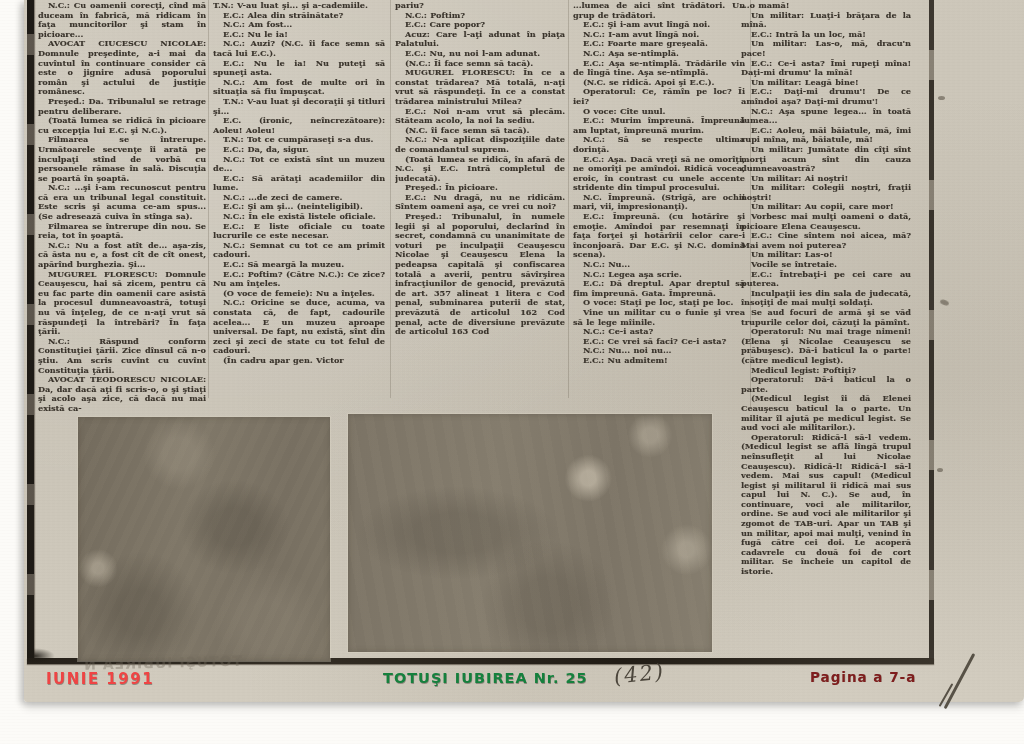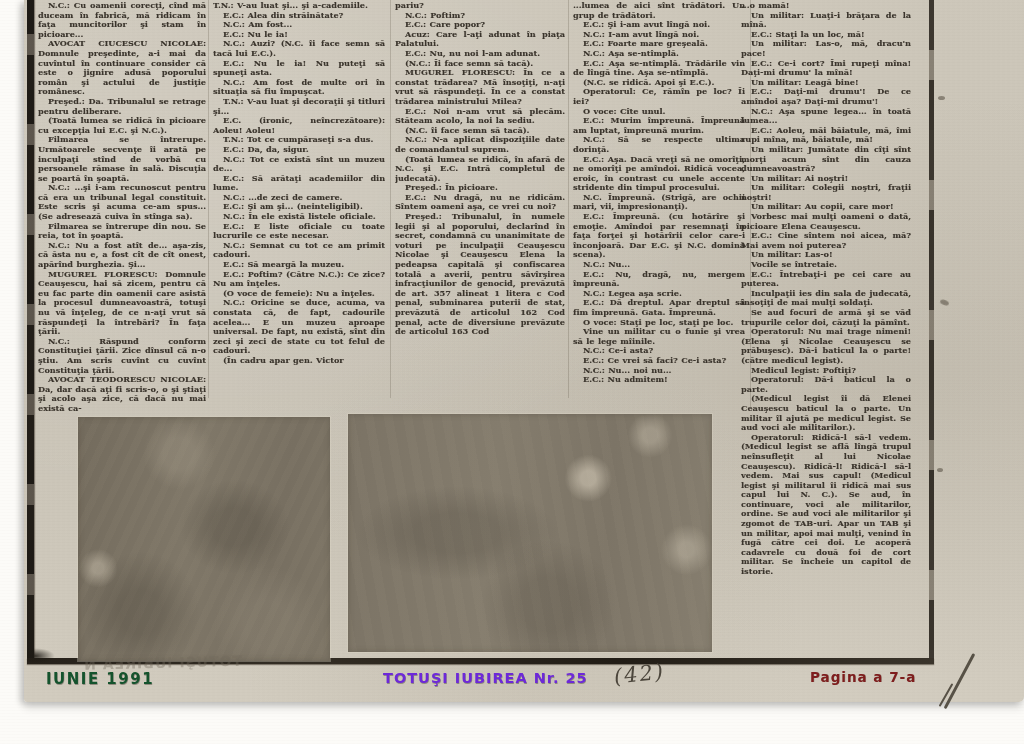--- a/index.html
+++ b/index.html
@@ -82,26 +82,26 @@
       radial-gradient(circle at 83% 9%, rgba(235,226,206,0.3) 0 2%, transparent 6%),
       radial-gradient(circle at 93% 57%, rgba(235,226,206,0.3) 0 2%, transparent 7%),
       radial-gradient(ellipse at 30% 50%, rgba(42,37,30,0.16) 0 12%, transparent 28%),
       radial-gradient(ellipse at 55% 80%, rgba(48,42,34,0.15) 0 10%, transparent 24%),
       repeating-linear-gradient(80deg, rgba(170,160,140,0.07) 0 9px, transparent 9px 19px),
       linear-gradient(95deg,#7b7365,#847c6d 40%,#7c7466 70%,#867e6f);
   }
   
   .footer-date{
     position:absolute;left:46px;top:670px;
-    font:700 15px/18px "DejaVu Sans", sans-serif;color:#14532d;letter-spacing:1.5px;
+    font:700 15px/18px "DejaVu Sans", sans-serif;color:#ef4444;letter-spacing:1.5px;
     text-shadow:0.5px 0.5px 0.6px rgba(50,44,36,0.4);
   }
   .footer-masthead{
     position:absolute;left:383px;top:669px;
-    font:700 14.5px/18px "DejaVu Sans", sans-serif;color:#6d28d9;letter-spacing:1px;
+    font:700 14.5px/18px "DejaVu Sans", sans-serif;color:#15803d;letter-spacing:1px;
     text-shadow:0.5px 0.5px 0.6px rgba(55,48,40,0.4);
     text-align:center;
   }
   .footer-handwritten{
     position:absolute;left:614px;top:662px;
     font:400 21px/24px "DejaVu Serif", serif;font-style:italic;color:#4c463c;
     transform:rotate(-6deg);letter-spacing:2px;
   }
   .footer-page{
     position:absolute;left:810px;top:669px;
@@ -179,21 +179,21 @@
     <p class="para">N.C.: Oricine se duce, acuma, va constata că, de fapt, cadourile acelea... E un muzeu aproape universal. De fapt, nu există, sînt din zeci şi zeci de state cu tot felul de cadouri.</p>
     <p class="para">(În cadru apar gen. Victor</p>
   </div>
 <div class="newsCol col-3 cont-first">
     <p class="para">pariu?</p>
     <p class="para">N.C.: Poftim?</p>
     <p class="para">E.C.: Care popor?</p>
     <p class="para">Acuz: Care l-aţi adunat în piaţa Palatului.</p>
     <p class="para">E.C.: Nu, nu noi l-am adunat.</p>
     <p class="para">(N.C.: Îi face semn să tacă).</p>
-    <p class="para">MUGUREL FLORESCU: În ce a constat trădarea? Mă însoţiţi, n-aţi vrut să răspundeţi. În ce a constat trădarea ministrului Milea?</p>
+    <p class="para">MUGUREL FLORESCU: În ce a constat trădarea? Mă totală, n-aţi vrut să răspundeţi. În ce a constat trădarea ministrului Milea?</p>
     <p class="para">E.C.: Noi n-am vrut să plecăm. Stăteam acolo, la noi la sediu.</p>
     <p class="para">(N.C. îi face semn să tacă).</p>
     <p class="para">N.C.: N-a aplicat dispoziţiile date de comandantul suprem.</p>
     <p class="para">(Toată lumea se ridică, în afară de N.C. şi E.C. Intră completul de judecată).</p>
     <p class="para">Preşed.: În picioare.</p>
     <p class="para">E.C.: Nu dragă, nu ne ridicăm. Sîntem oameni aşa, ce vrei cu noi?</p>
     <p class="para">Preşed.: Tribunalul, în numele legii şi al poporului, declarînd în secret, condamnă cu unanimitate de voturi pe inculpaţii Ceauşescu Nicolae şi Ceauşescu Elena la pedeapsa capitală şi confiscarea totală a averii, pentru săvîrşirea infracţiunilor de genocid, prevăzută de art. 357 alineat 1 litera c Cod penal, subminarea puterii de stat, prevăzută de articolul 162 Cod penal, acte de diversiune prevăzute de articolul 163 Cod</p>
   </div>
 <div class="newsCol col-4 cont-first">
     <p class="para">...lumea de aici sînt trădători. Un grup de trădători.</p>
@@ -204,36 +204,35 @@
     <p class="para">E.C.: Aşa se-ntîmplă. Trădările vin de lîngă tine. Aşa se-ntîmplă.</p>
     <p class="para">(N.C. se ridică. Apoi şi E.C.).</p>
     <p class="para">Operatorul: Ce, rămîn pe loc? Îi iei?</p>
     <p class="para">O voce: Cîte unul.</p>
     <p class="para">E.C.: Murim împreună. Împreună am luptat, împreună murim.</p>
     <p class="para">N.C.: Să se respecte ultima dorinţă.</p>
     <p class="para">E.C.: Aşa. Dacă vreţi să ne omorîţi, ne omorîţi pe amîndoi. Ridică vocea, eroic, în contrast cu unele accente stridente din timpul procesului.</p>
     <p class="para">N.C. Împreună. (Strigă, are ochii mari, vii, impresionanţi).</p>
     <p class="para">E.C.: Împreună. (cu hotărîre şi emoţie. Amîndoi par resemnaţi în faţa forţei şi hotărîrii celor care-i înconjoară. Dar E.C. şi N.C. domină scena).</p>
     <p class="para">N.C.: Nu...</p>
-    <p class="para">E.C.: Nu, dragă, nu, mergem împreună.</p>
     <p class="para">N.C.: Legea aşa scrie.</p>
     <p class="para">E.C.: Dă dreptul. Apar dreptul să fim împreună. Gata. Împreună.</p>
     <p class="para">O voce: Staţi pe loc, staţi pe loc.</p>
     <p class="para">Vine un militar cu o funie şi vrea să le lege mîinile.</p>
     <p class="para">N.C.: Ce-i asta?</p>
     <p class="para">E.C.: Ce vrei să faci? Ce-i asta?</p>
     <p class="para">N.C.: Nu... noi nu...</p>
     <p class="para">E.C.: Nu admitem!</p>
   </div>
 <div class="newsCol col-5 cont-first">
     <p class="para">...o mamă!</p>
     <p class="para">Un militar: Luaţi-i brăţara de la mînă.</p>
-    <p class="para">E.C.: Staţi la un loc, mă!</p>
+    <p class="para">E.C.: Intră la un loc, mă!</p>
     <p class="para">Un militar: Las-o, mă, dracu'n pace!</p>
-    <p class="para">E.C.: Ce-i cort? Îmi rupeţi mîna! Daţi-mi drumu' la mînă!</p>
+    <p class="para">E.C.: Ce-i asta? Îmi rupeţi mîna! Daţi-mi drumu' la mînă!</p>
     <p class="para">Un militar: Leagă bine!</p>
     <p class="para">E.C.: Daţi-mi drumu'! De ce amîndoi aşa? Daţi-mi drumu'!</p>
     <p class="para">N.C.: Aşa spune legea... în toată lumea...</p>
     <p class="para">E.C.: Aoleu, măi băiatule, mă, îmi rupi mîna, mă, băiatule, mă!</p>
     <p class="para">Un militar: Jumătate din cîţi sînt morţi acum sînt din cauza dumneavoastră?</p>
     <p class="para">Un militar: Ai noştri!</p>
     <p class="para">Un militar: Colegii noştri, fraţii noştri!</p>
     <p class="para">Un militar: Au copii, care mor!</p>
     <p class="para">Vorbesc mai mulţi oameni o dată, picioare Elena Ceauşescu.</p>
     <p class="para">E.C.: Cine sîntem noi aicea, mă? Mai avem noi puterea?</p>

